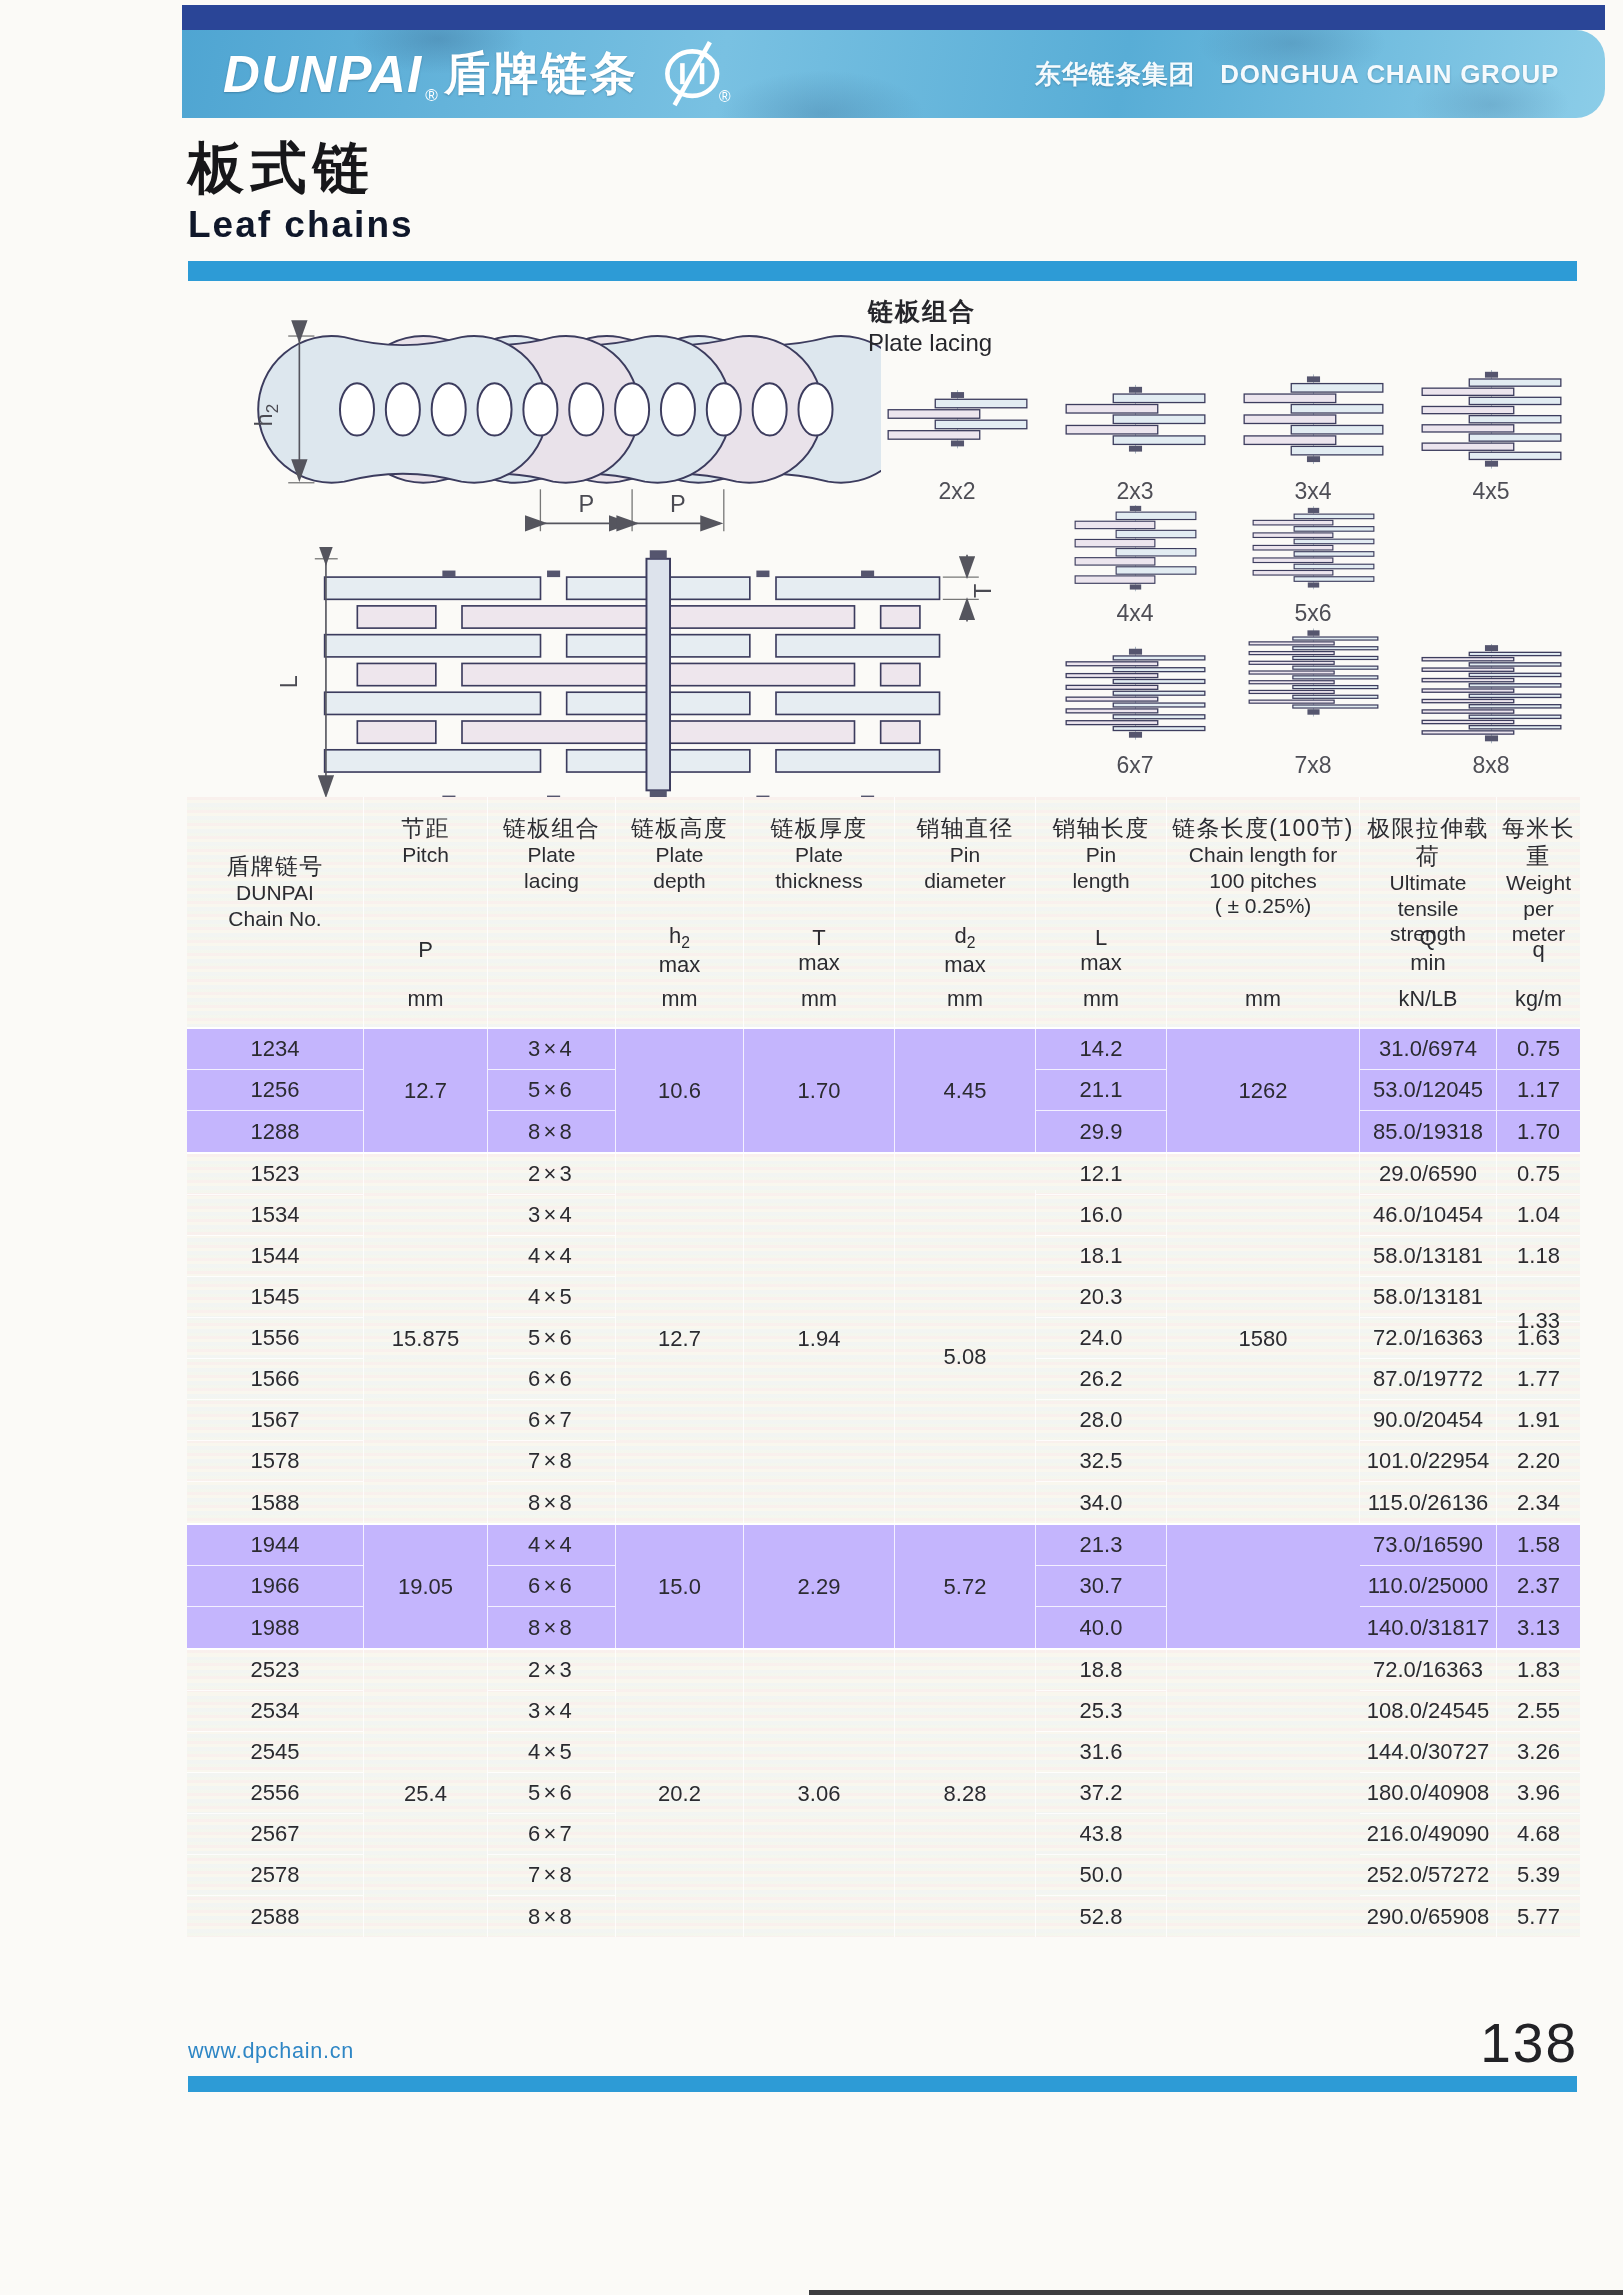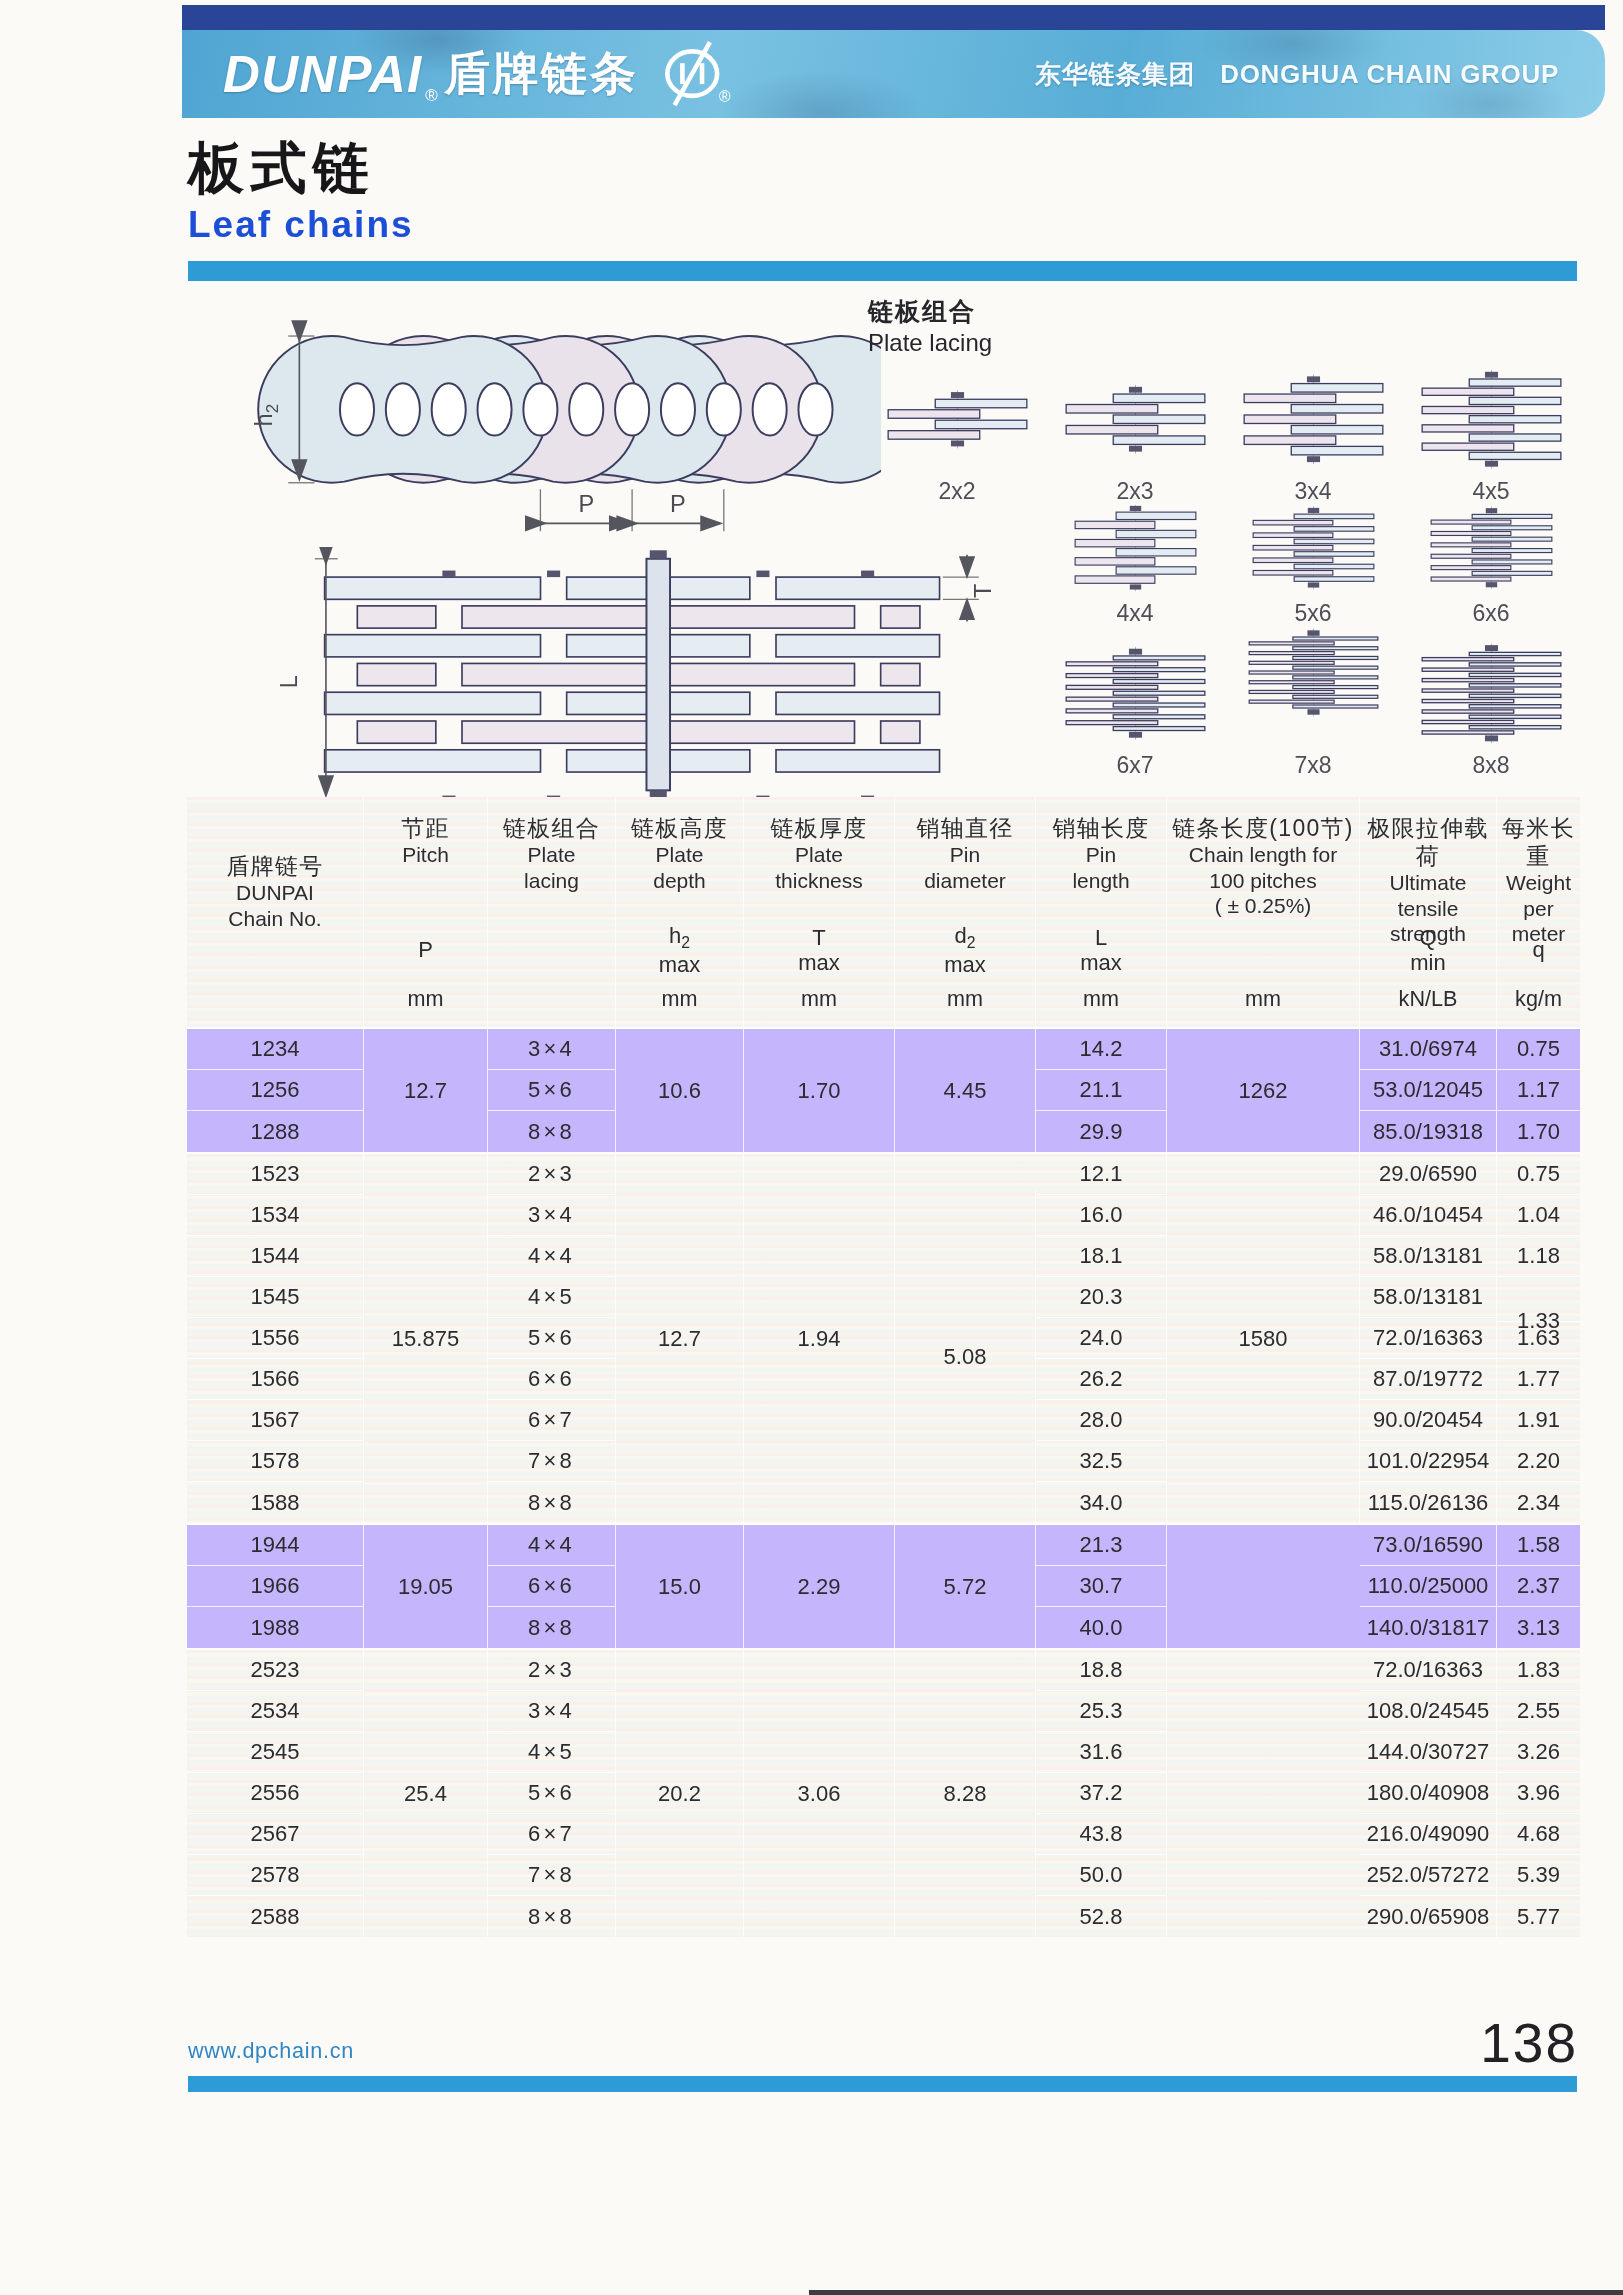--- a/index.html
+++ b/index.html
@@ -32,21 +32,21 @@
   }
   .brand{display:flex;align-items:center;color:#fff;white-space:nowrap;}
   .brand .en{font-size:51px;font-weight:bold;font-style:italic;letter-spacing:1.3px;text-shadow:0 1.3px 2px rgba(20,60,90,.35);}
   .brand .reg{font-size:17px;align-self:flex-end;margin:0 6.5px 5.2px 2.6px;}
   .brand .cn{font-size:46px;font-weight:bold;letter-spacing:2.6px;text-shadow:0 1.3px 2px rgba(20,60,90,.35);}
   .brand .mark{margin-left:17px;}
   .groupname{color:#f4fafd;font-size:26px;font-weight:bold;letter-spacing:0.7px;white-space:nowrap;text-shadow:0 1.3px 2px rgba(20,60,90,.3);}
   .groupname .gcn{margin-right:17px;}
   
   .title-cn{position:absolute;left:188px;top:131px;font-size:56px;font-weight:bold;color:#17171a;letter-spacing:6.5px;}
-  .title-en{position:absolute;left:188px;top:204px;font-size:37px;font-weight:bold;color:#1d4ed8;letter-spacing:2px;}
+  .title-en{position:absolute;left:188px;top:204px;font-size:37px;font-weight:bold;color:#0f172a;letter-spacing:2px;}
   .title-bar{position:absolute;left:188px;top:261px;width:1389px;height:19.6px;background:#2d9bd6;}
   
   .svg-side{position:absolute;left:226px;top:298px;}
   .svg-plan{position:absolute;left:226px;top:547px;}
   .dwg text{font-family:"Liberation Sans","DejaVu Sans",sans-serif;fill:#4a4a52;font-size:36px;}
   .lacing-block{position:absolute;left:868px;top:295px;width:727px;}
   .lacing-title-cn{font-size:25px;font-weight:bold;color:#26262b;letter-spacing:2px;}
   .lacing-title-en{font-size:24px;color:#26262b;margin-top:1.3px;}
   .lacegrid{display:grid;grid-template-columns:repeat(4,178px);grid-template-rows:139px 122px 152px;margin-top:9.2px;}
   .litem{display:flex;flex-direction:column;align-items:center;justify-content:flex-end;}
@@ -296,40 +296,20 @@
           <rect x="14" y="71" width="140" height="8" fill="#ece5ee" stroke="#3d3d5e" stroke-width="2"></rect>
           <rect x="86" y="82" width="140" height="8" fill="#e2ecf2" stroke="#3d3d5e" stroke-width="2"></rect>
           <rect x="14" y="93" width="140" height="8" fill="#ece5ee" stroke="#3d3d5e" stroke-width="2"></rect>
           <rect x="86" y="104" width="140" height="8" fill="#e2ecf2" stroke="#3d3d5e" stroke-width="2"></rect>
           <rect x="14" y="115" width="140" height="8" fill="#ece5ee" stroke="#3d3d5e" stroke-width="2"></rect>
           <rect x="86" y="126" width="140" height="8" fill="#e2ecf2" stroke="#3d3d5e" stroke-width="2"></rect>
           <rect x="110" y="5" width="20" height="9" fill="#55556e"></rect>
           <rect x="110" y="136" width="20" height="9" fill="#55556e"></rect>
         </svg>
         <div class="llabel">5x6</div>
-      </div>
-      <div class="litem" style="grid-area: 2 / 4;">
-        <svg width="157" height="105" viewBox="0 0 240 160">
-          <line x1="120" y1="2.5" x2="120" y2="147.5" stroke="#a8b6c2" stroke-width="1.5"></line>
-          <rect x="86" y="16.5" width="140" height="7" fill="#e2ecf2" stroke="#3d3d5e" stroke-width="2"></rect>
-          <rect x="14" y="26.5" width="140" height="7" fill="#ece5ee" stroke="#3d3d5e" stroke-width="2"></rect>
-          <rect x="86" y="36.5" width="140" height="7" fill="#e2ecf2" stroke="#3d3d5e" stroke-width="2"></rect>
-          <rect x="14" y="46.5" width="140" height="7" fill="#ece5ee" stroke="#3d3d5e" stroke-width="2"></rect>
-          <rect x="86" y="56.5" width="140" height="7" fill="#e2ecf2" stroke="#3d3d5e" stroke-width="2"></rect>
-          <rect x="14" y="66.5" width="140" height="7" fill="#ece5ee" stroke="#3d3d5e" stroke-width="2"></rect>
-          <rect x="86" y="76.5" width="140" height="7" fill="#e2ecf2" stroke="#3d3d5e" stroke-width="2"></rect>
-          <rect x="14" y="86.5" width="140" height="7" fill="#ece5ee" stroke="#3d3d5e" stroke-width="2"></rect>
-          <rect x="86" y="96.5" width="140" height="7" fill="#e2ecf2" stroke="#3d3d5e" stroke-width="2"></rect>
-          <rect x="14" y="106.5" width="140" height="7" fill="#ece5ee" stroke="#3d3d5e" stroke-width="2"></rect>
-          <rect x="86" y="116.5" width="140" height="7" fill="#e2ecf2" stroke="#3d3d5e" stroke-width="2"></rect>
-          <rect x="14" y="126.5" width="140" height="7" fill="#ece5ee" stroke="#3d3d5e" stroke-width="2"></rect>
-          <rect x="110" y="5.5" width="20" height="9" fill="#55556e"></rect>
-          <rect x="110" y="135.5" width="20" height="9" fill="#55556e"></rect>
-        </svg>
-        <div class="llabel">6x6</div>
       </div>
       <div class="litem" style="grid-area: 3 / 2;">
         <svg width="157" height="105" viewBox="0 0 240 160">
           <line x1="120" y1="4" x2="120" y2="146" stroke="#a8b6c2" stroke-width="1.5"></line>
           <rect x="86" y="18" width="140" height="6" fill="#e2ecf2" stroke="#3d3d5e" stroke-width="2"></rect>
           <rect x="14" y="27" width="140" height="6" fill="#ece5ee" stroke="#3d3d5e" stroke-width="2"></rect>
           <rect x="86" y="36" width="140" height="6" fill="#e2ecf2" stroke="#3d3d5e" stroke-width="2"></rect>
           <rect x="14" y="45" width="140" height="6" fill="#ece5ee" stroke="#3d3d5e" stroke-width="2"></rect>
           <rect x="86" y="54" width="140" height="6" fill="#e2ecf2" stroke="#3d3d5e" stroke-width="2"></rect>
           <rect x="14" y="63" width="140" height="6" fill="#ece5ee" stroke="#3d3d5e" stroke-width="2"></rect>

